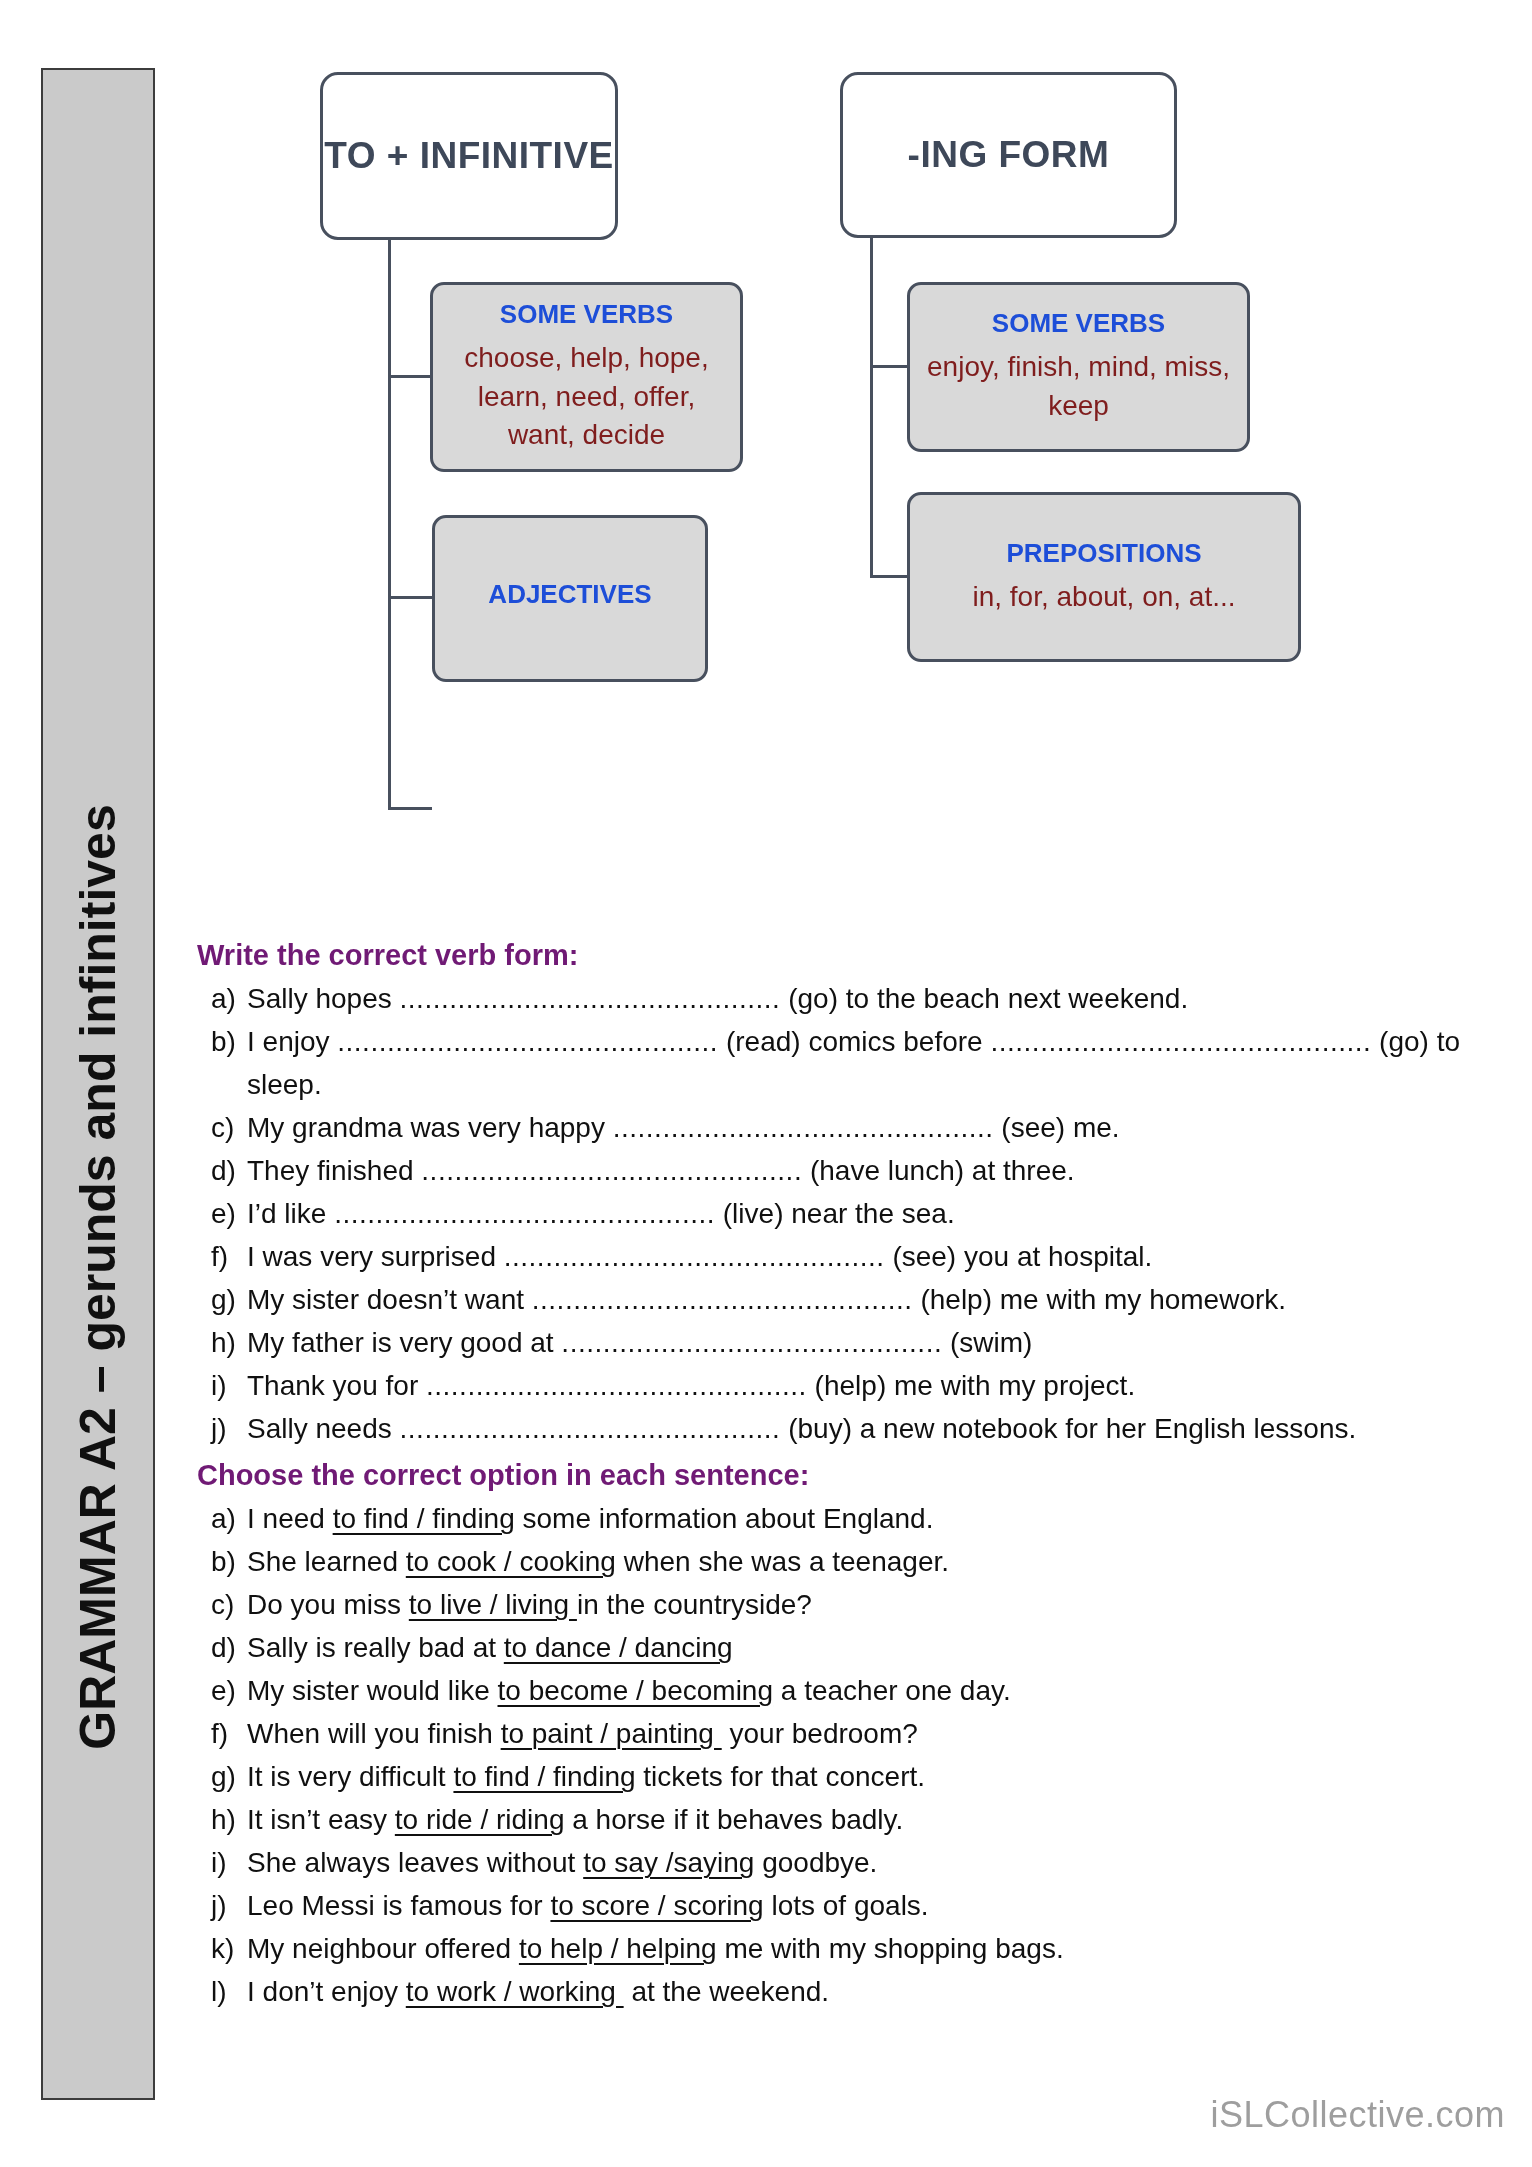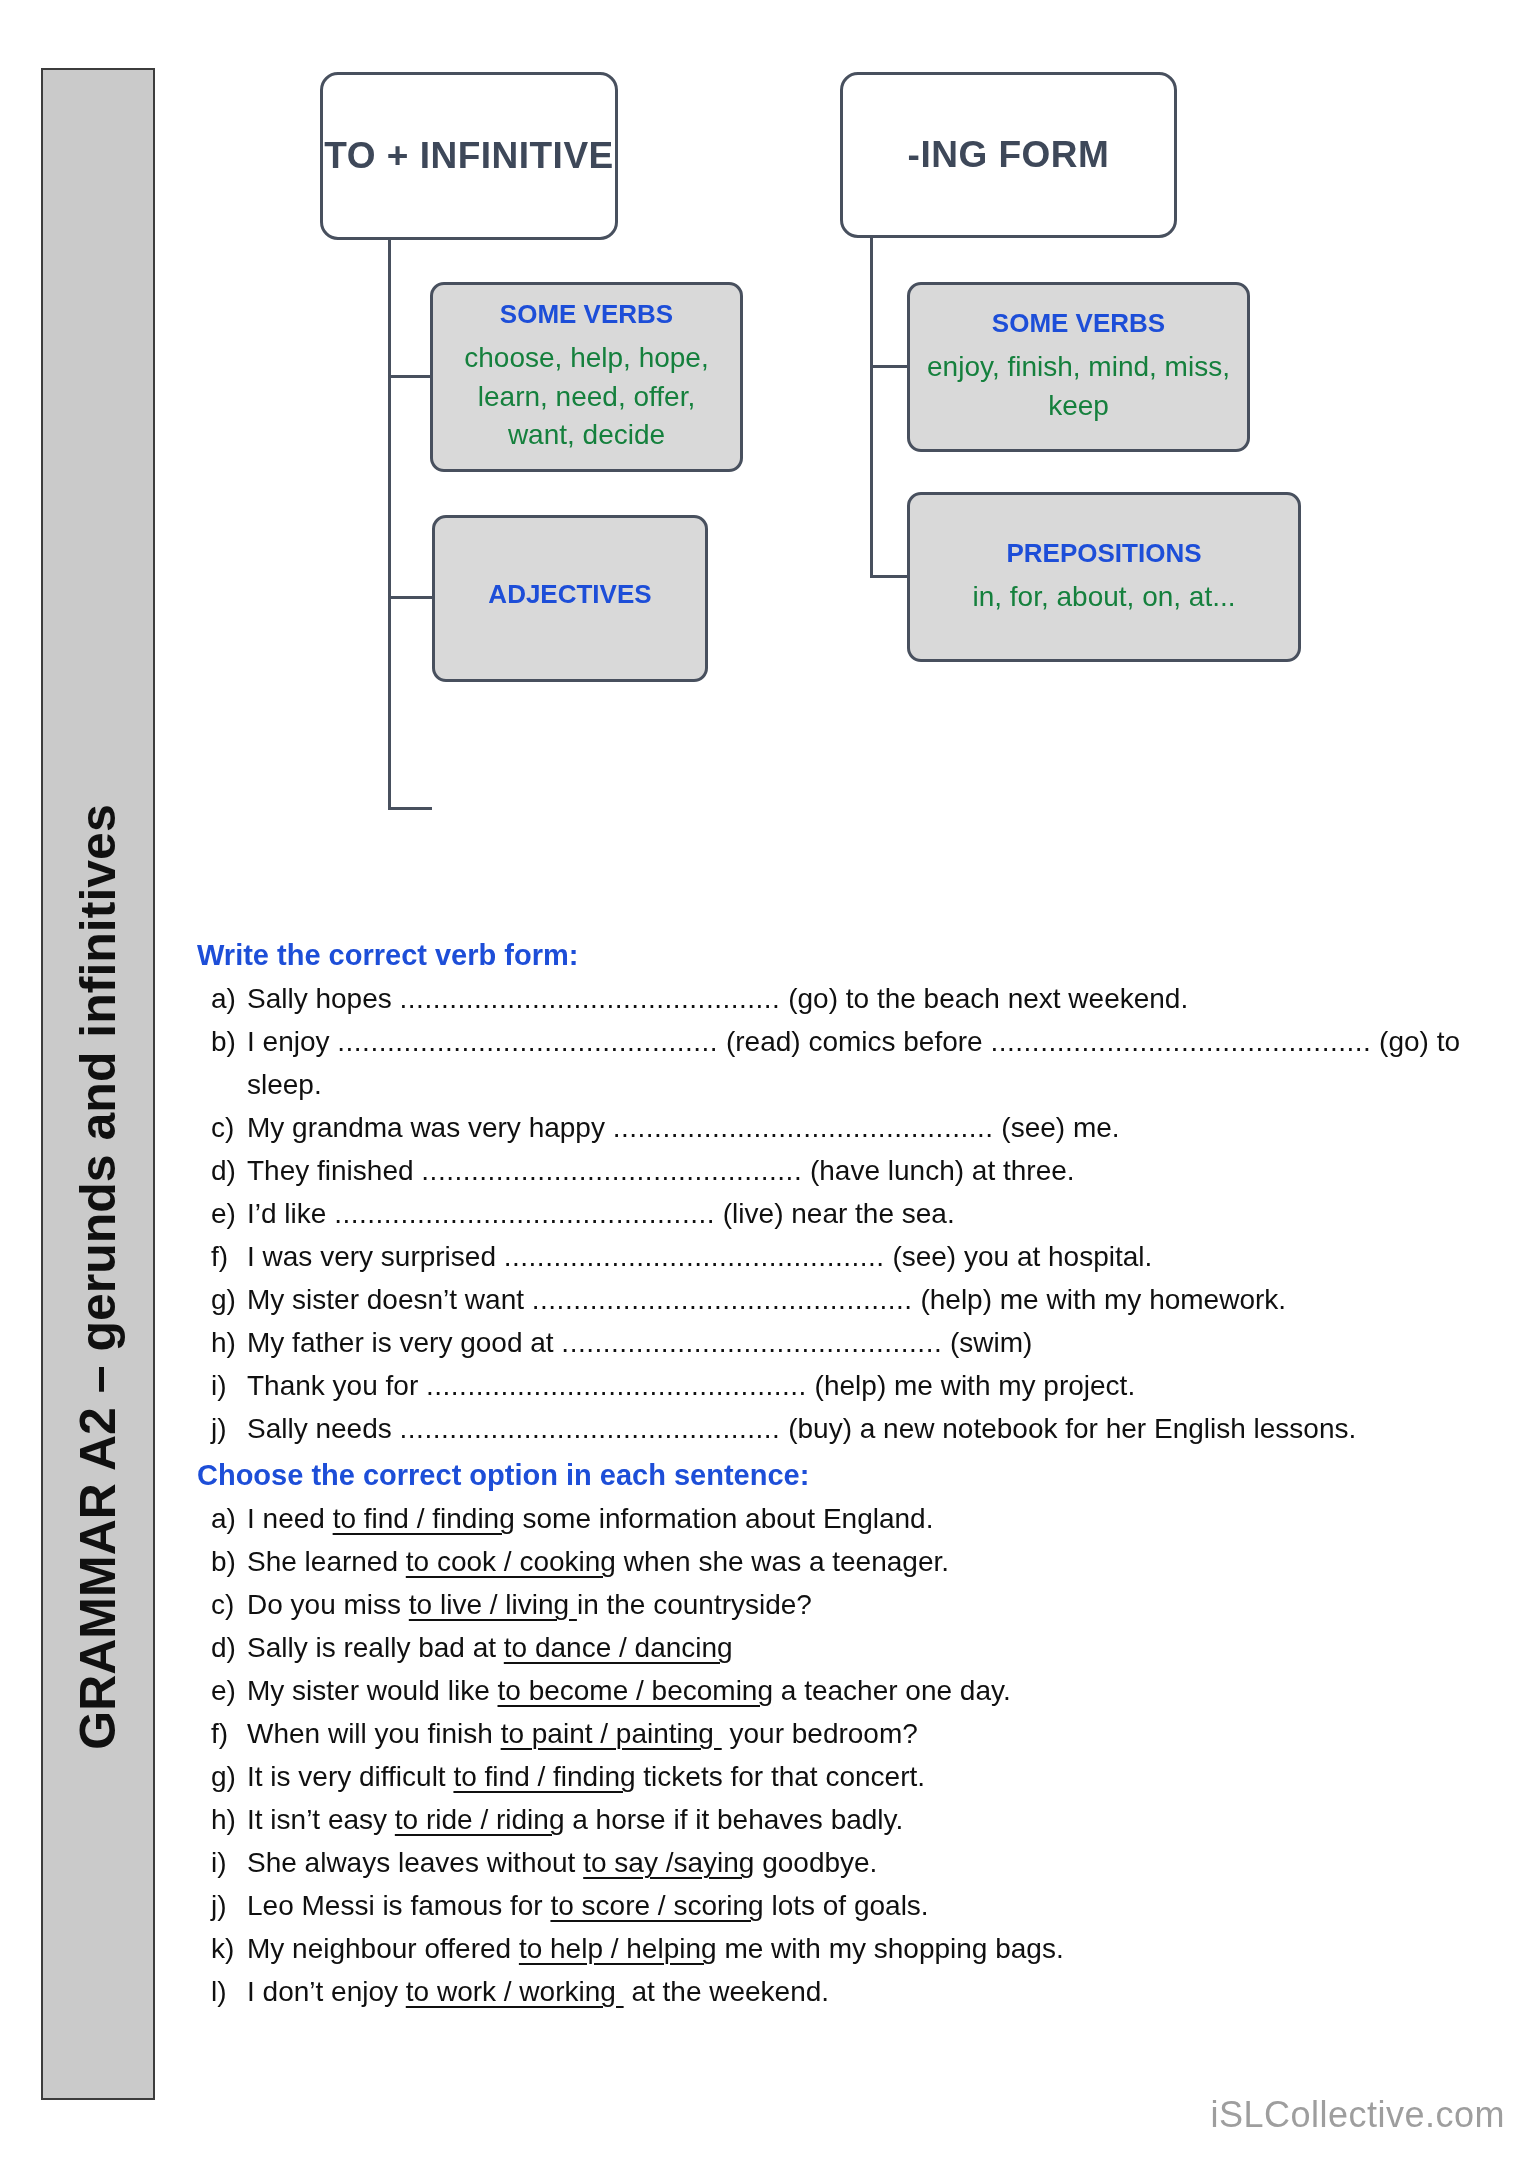--- a/index.html
+++ b/index.html
@@ -23,42 +23,42 @@
   .diagram{position:absolute;left:0;top:0;width:100%;height:910px;}
   .node{
     position:absolute;box-sizing:border-box;border:3px solid #48505e;
     display:flex;flex-direction:column;align-items:center;justify-content:center;
     text-align:center;
   }
   .node-main{background:#ffffff;border-radius:18px;}
   .node-main .node-title{font-size:37px;font-weight:bold;color:#3e4859;letter-spacing:0.5px;}
   .node-child{background:#d9d9d9;border-radius:14px;padding:6px 14px;}
   .node-heading{font-size:26px;font-weight:bold;color:#1d4ed8;margin-bottom:9px;}
-  .node-body{font-size:28px;color:#15803d;line-height:1.38;white-space:pre-line;}
+  .node-body{font-size:28px;color:#7f1d1d;line-height:1.38;white-space:pre-line;}
 
   #box-to-infinitive{left:320px;top:72px;width:298px;height:168px;}
   #box-ing-form{left:840px;top:72px;width:337px;height:166px;}
   #box-some-verbs-inf{left:430px;top:282px;width:313px;height:190px;}
   #box-adjectives{left:432px;top:515px;width:276px;height:167px;}
   #box-would-verb{left:432px;top:727px;width:328px;height:166px;}
   #box-some-verbs-ger{left:907px;top:282px;width:343px;height:170px;}
   #box-prepositions{left:907px;top:492px;width:394px;height:170px;}
 
   .line{position:absolute;background:#48505e;}
   #line-left-trunk{left:388px;top:240px;width:3px;height:570px;}
   #line-left-stub1{left:388px;top:375px;width:42px;height:3px;}
   #line-left-stub2{left:388px;top:596px;width:44px;height:3px;}
   #line-left-stub3{left:388px;top:807px;width:44px;height:3px;}
   #line-right-trunk{left:870px;top:238px;width:3px;height:340px;}
   #line-right-stub1{left:870px;top:365px;width:37px;height:3px;}
   #line-right-stub2{left:870px;top:575px;width:37px;height:3px;}
 
   
   .content{position:absolute;left:197px;top:934px;width:1265px;}
-  .ex-heading{font-size:29px;font-weight:bold;line-height:43px;color:#1d4ed8;}
+  .ex-heading{font-size:29px;font-weight:bold;line-height:43px;color:#701a75;}
   .items{}
   .item{display:flex;font-size:28px;line-height:43px;color:#101010;}
   .item-label{flex:none;width:50px;padding-left:14px;box-sizing:border-box;}
   .item-text{flex:1;}
   .blank{letter-spacing:0.5px;}
   .choice{text-decoration:underline;text-underline-offset:5px;text-decoration-thickness:2px;}
   #exercise2-heading{margin-top:4px;}
 
   
   .watermark{

